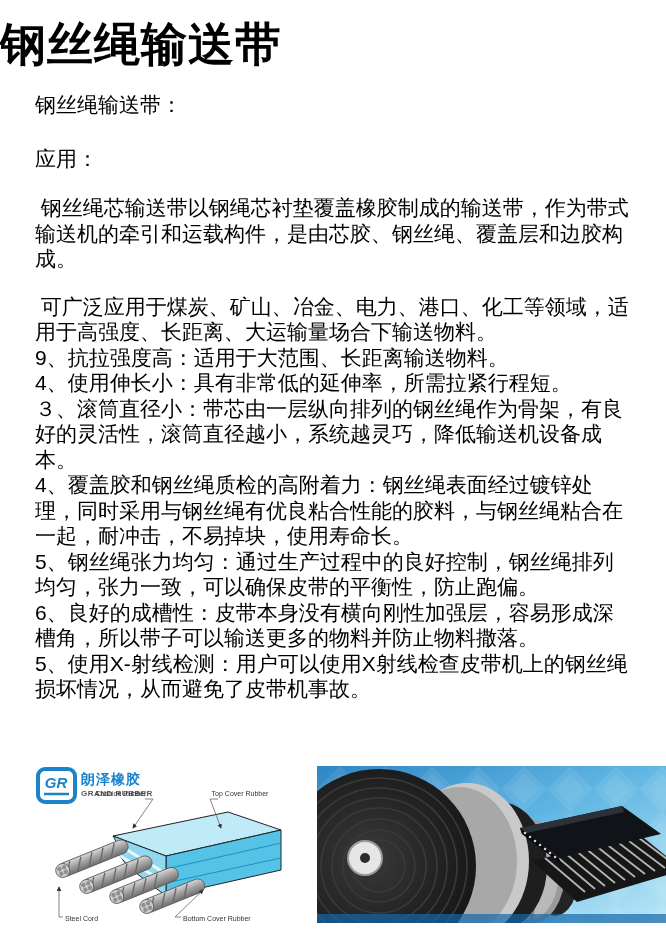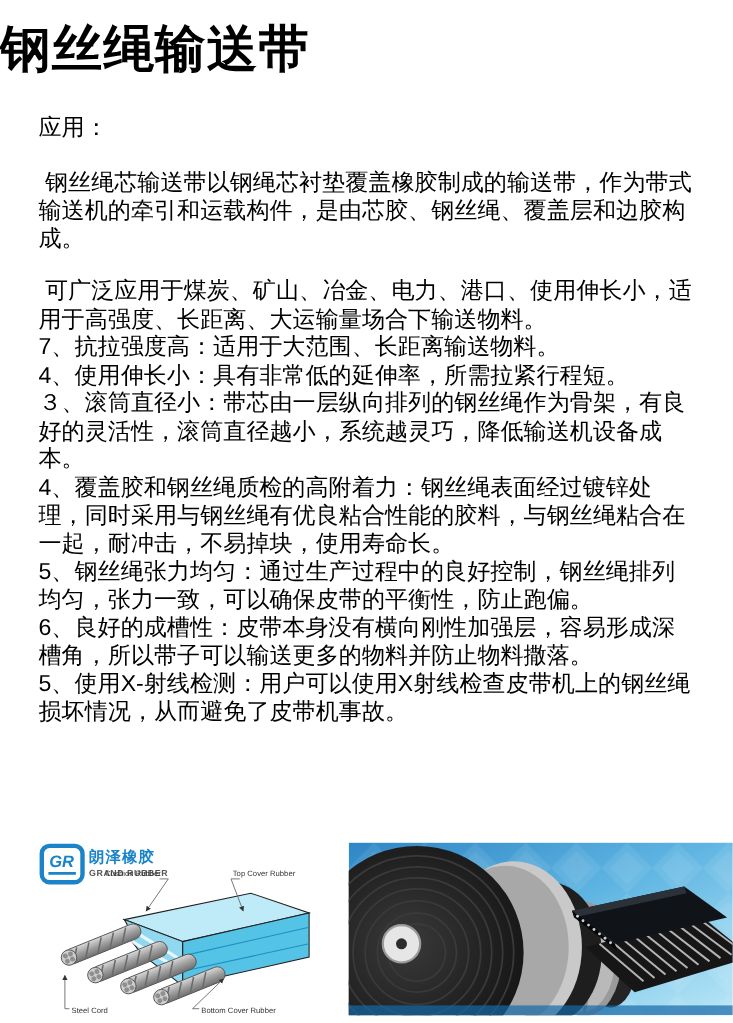--- a/index.html
+++ b/index.html
@@ -28,25 +28,26 @@
   .diagram-box{width:252px;height:160px;background:#fff;margin-right:10px;}
   .photo-box{width:368px;height:157px;}
   svg text{font-family:"Liberation Sans","DejaVu Sans",sans-serif;}
 </style>
 </head>
 <body>
 
 <h1 class="page-title">钢丝绳输送带</h1>
 
 <div class="content">
+  <div class="para intro-label">钢丝绳输送带：</div>
   <div class="para app-label">应用：</div>
   <div class="para intro-para"> 钢丝绳芯输送带以钢绳芯衬垫覆盖橡胶制成的输送带，作为带式输送机的牵引和运载构件，是由芯胶、钢丝绳、覆盖层和边胶构成。</div>
-  <div class="para app-para"> 可广泛应用于煤炭、矿山、冶金、电力、港口、使用伸长小，适用于高强度、长距离、大运输量场合下输送物料。</div>
+  <div class="para app-para"> 可广泛应用于煤炭、矿山、冶金、电力、港口、化工等领域，适用于高强度、长距离、大运输量场合下输送物料。</div>
   <div class="features">
-      <div class="feature-item">7、抗拉强度高：适用于大范围、长距离输送物料。</div>
+      <div class="feature-item">9、抗拉强度高：适用于大范围、长距离输送物料。</div>
       <div class="feature-item">4、使用伸长小：具有非常低的延伸率，所需拉紧行程短。</div>
       <div class="feature-item">３、滚筒直径小：带芯由一层纵向排列的钢丝绳作为骨架，有良好的灵活性，滚筒直径越小，系统越灵巧，降低输送机设备成本。</div>
       <div class="feature-item">4、覆盖胶和钢丝绳质检的高附着力：钢丝绳表面经过镀锌处理，同时采用与钢丝绳有优良粘合性能的胶料，与钢丝绳粘合在一起，耐冲击，不易掉块，使用寿命长。</div>
       <div class="feature-item">5、钢丝绳张力均匀：通过生产过程中的良好控制，钢丝绳排列均匀，张力一致，可以确保皮带的平衡性，防止跑偏。</div>
       <div class="feature-item">6、良好的成槽性：皮带本身没有横向刚性加强层，容易形成深槽角，所以带子可以输送更多的物料并防止物料撒落。</div>
       <div class="feature-item">5、使用X-射线检测：用户可以使用X射线检查皮带机上的钢丝绳损坏情况，从而避免了皮带机事故。</div>
     </div>
 </div>
 
 <div class="images-row">

